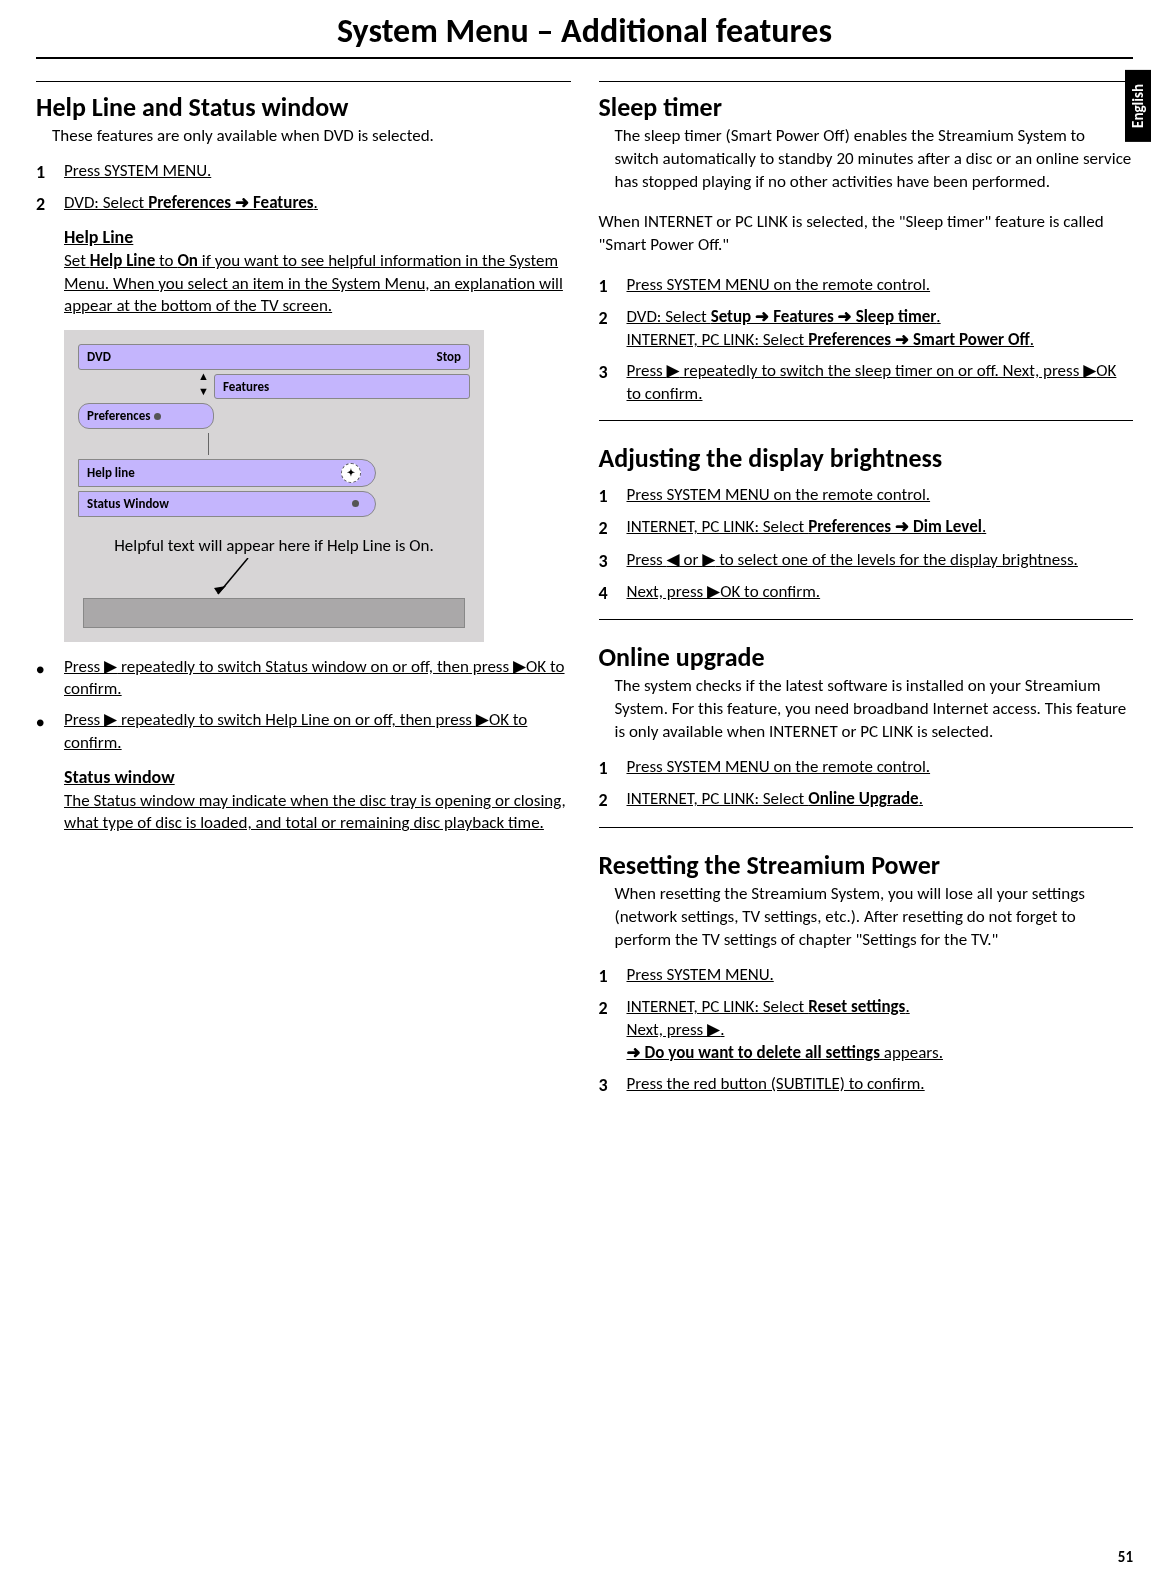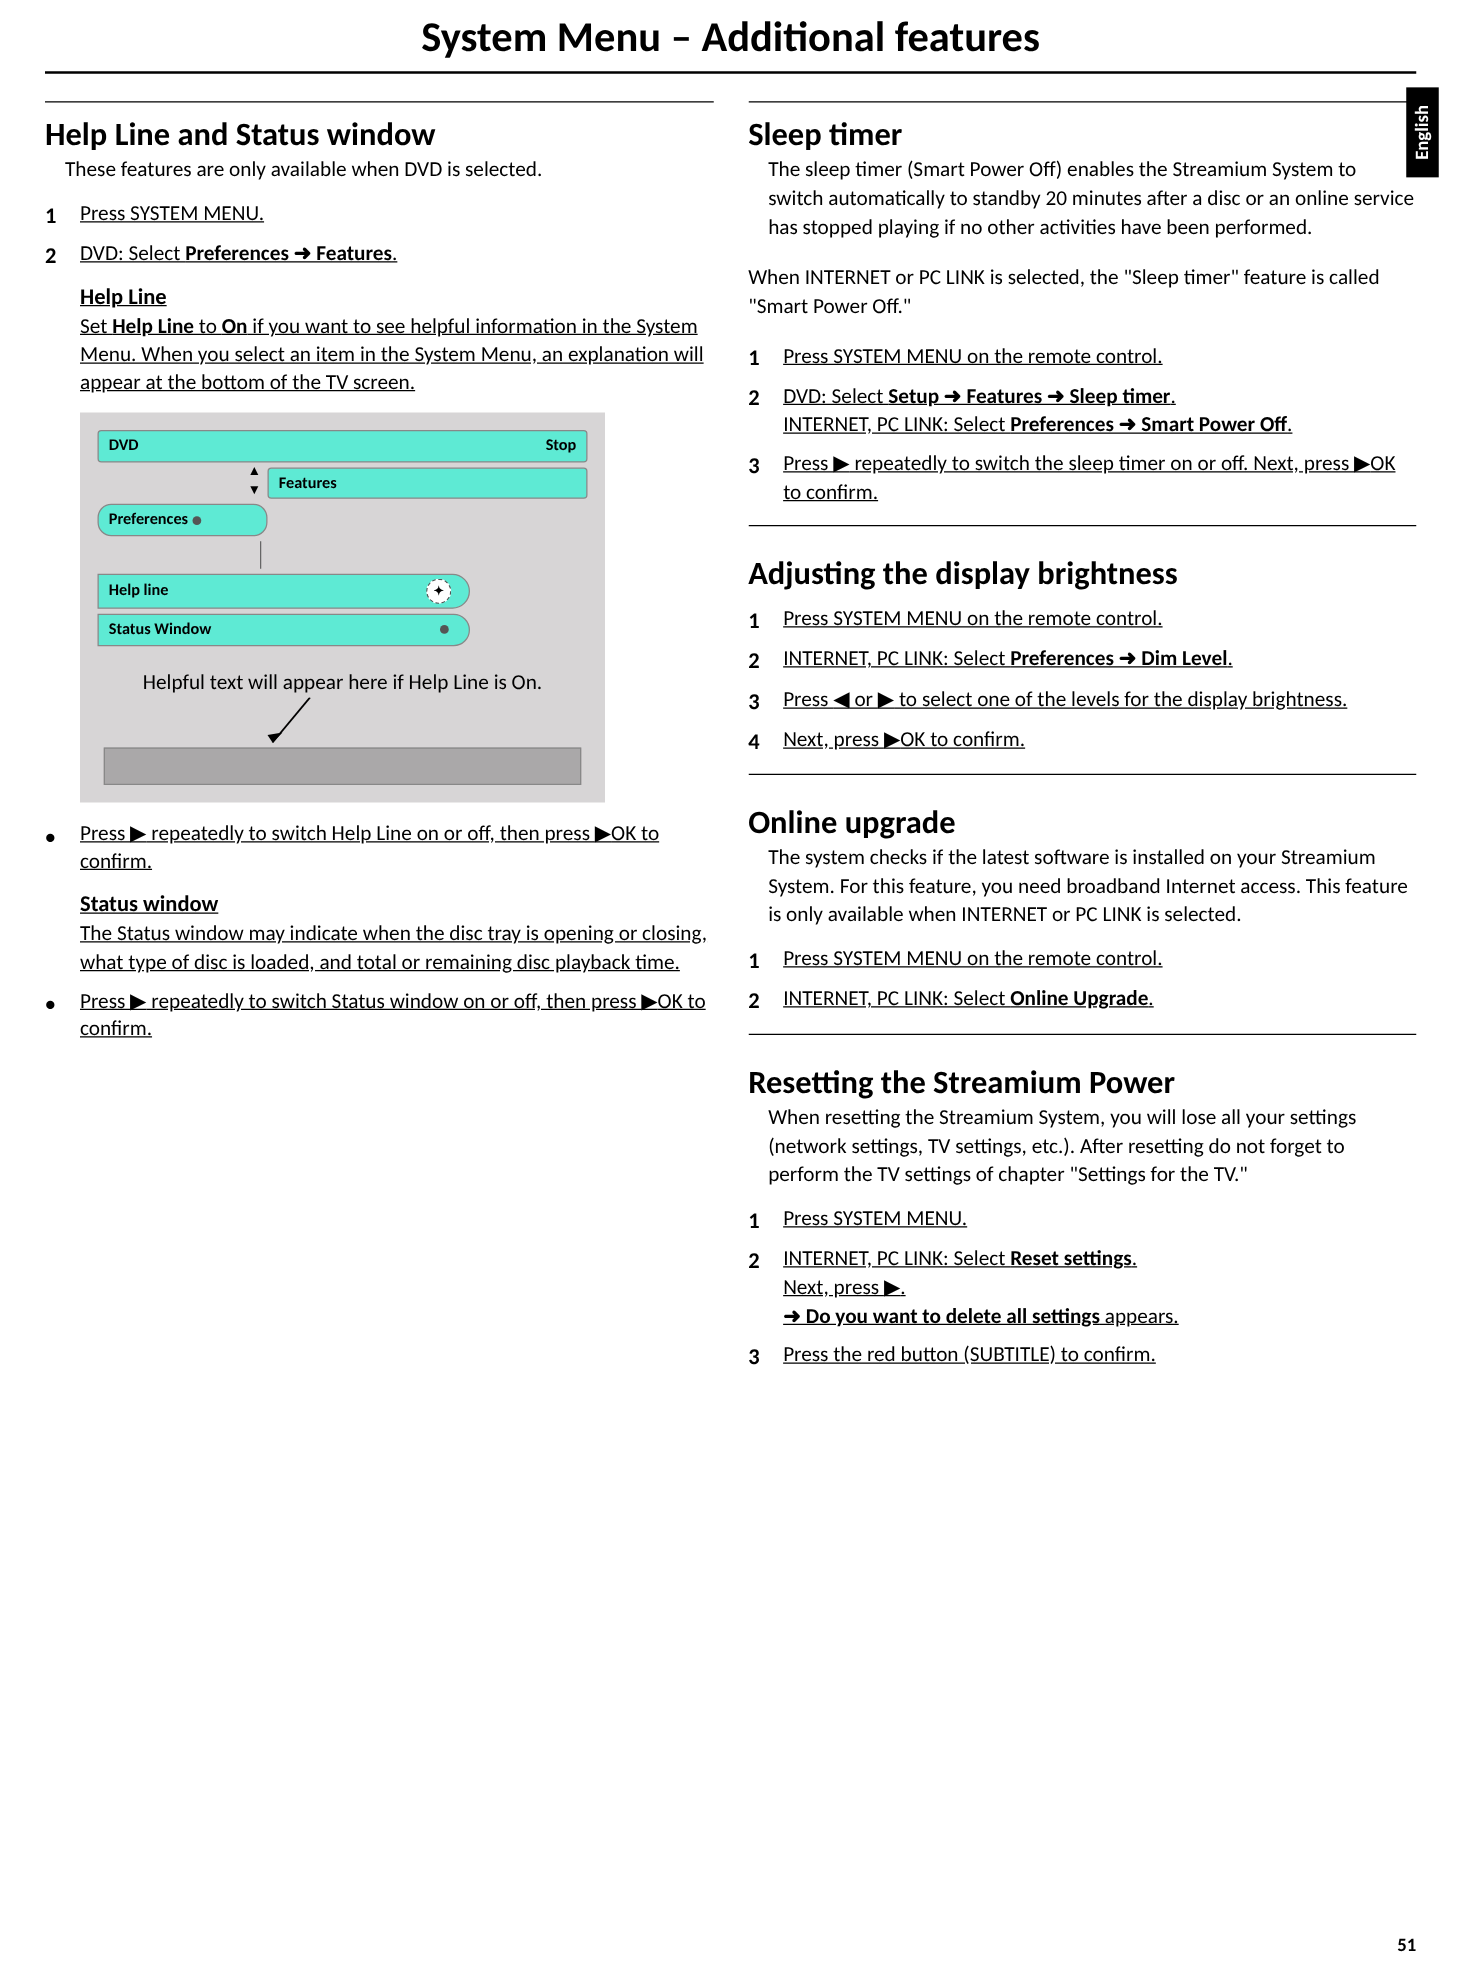--- a/index.html
+++ b/index.html
@@ -89,21 +89,21 @@
     width: 420px;
     box-sizing: border-box;
   }
   .drow {
     display: flex;
     align-items: center;
     margin: 4px 0;
     position: relative;
   }
   .dbar {
-    background: #5eead4;
+    background: #c4b5fd;
     border: 1px solid #888;
     border-radius: 3px;
     font-weight: bold;
     font-size: 13px;
     padding: 3px 8px;
     display: flex;
     align-items: center;
   }
   .dbar.full { width: 378px; justify-content: space-between; }
   .dbar.mid { margin-left: 136px; width: 242px; }
@@ -209,30 +209,30 @@
             <line x1="40" y1="0" x2="10" y2="36" stroke="#000" stroke-width="1.5"></line>
             <polygon points="10,36 18,28 6,30" fill="#000"></polygon>
           </svg>
       </div>
       <div class="helpbar"></div>
     </div>
 
     <div class="step">
       <div class="step-num bullet"></div>
       <div class="step-body">
+        <span>Press </span><span class="arrow">▶</span><span> repeatedly to switch Status window on or off, then press </span><span class="arrow">▶</span><span>OK to confirm.</span>
+      </div>
+    </div>
+
+    <div class="step">
+      <div class="step-num bullet"></div>
+      <div class="step-body">
         <span>Press </span><span class="arrow">▶</span><span> repeatedly to switch Help Line on or off, then press </span><span class="arrow">▶</span><span>OK to confirm.</span>
         <div class="sub-h">Status window</div>
         <div>The Status window may indicate when the disc tray is opening or closing, what type of disc is loaded, and total or remaining disc playback time.</div>
-      </div>
-    </div>
-
-    <div class="step">
-      <div class="step-num bullet"></div>
-      <div class="step-body">
-        <span>Press </span><span class="arrow">▶</span><span> repeatedly to switch Status window on or off, then press </span><span class="arrow">▶</span><span>OK to confirm.</span>
       </div>
     </div>
   </div>
 
   <div class="col">
     <h2 class="rule">Sleep timer</h2>
     <p class="intro">The sleep timer (Smart Power Off) enables the Streamium System to switch automatically to standby 20 minutes after a disc or an online service has stopped playing if no other activities have been performed.</p>
     <p>When INTERNET or PC LINK is selected, the "Sleep timer" feature is called "Smart Power Off."</p>
 
     <div class="step">

